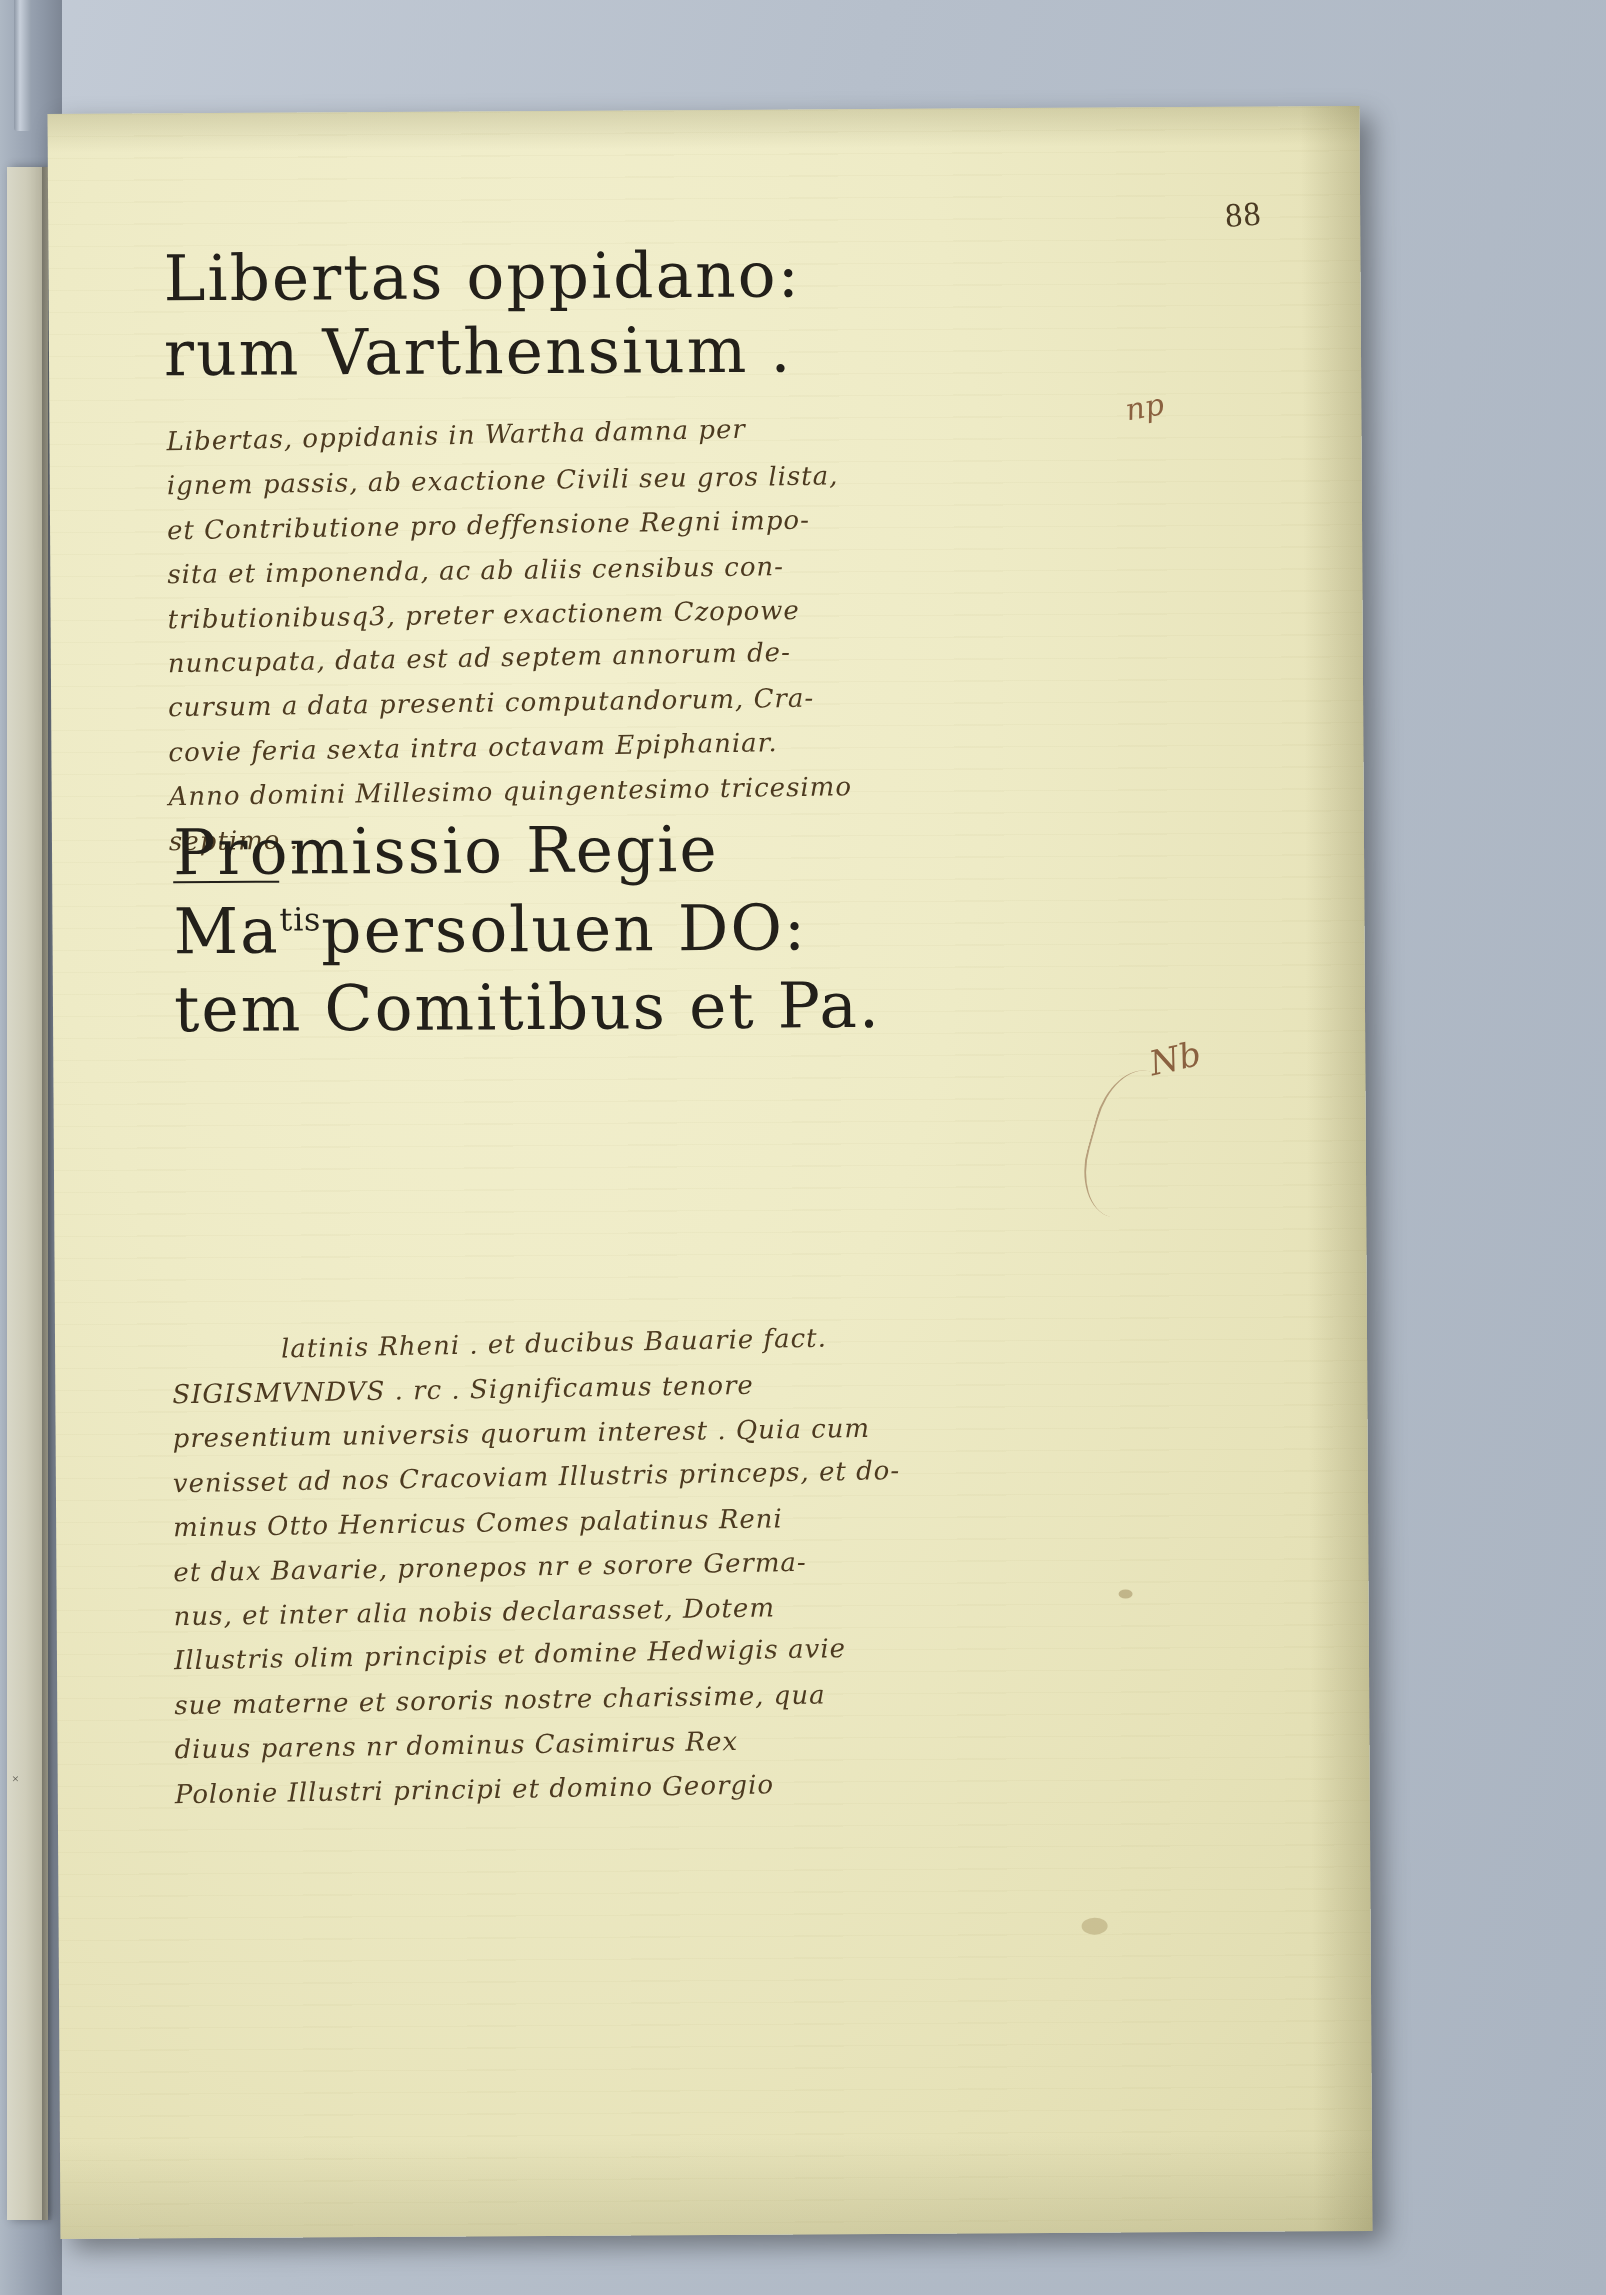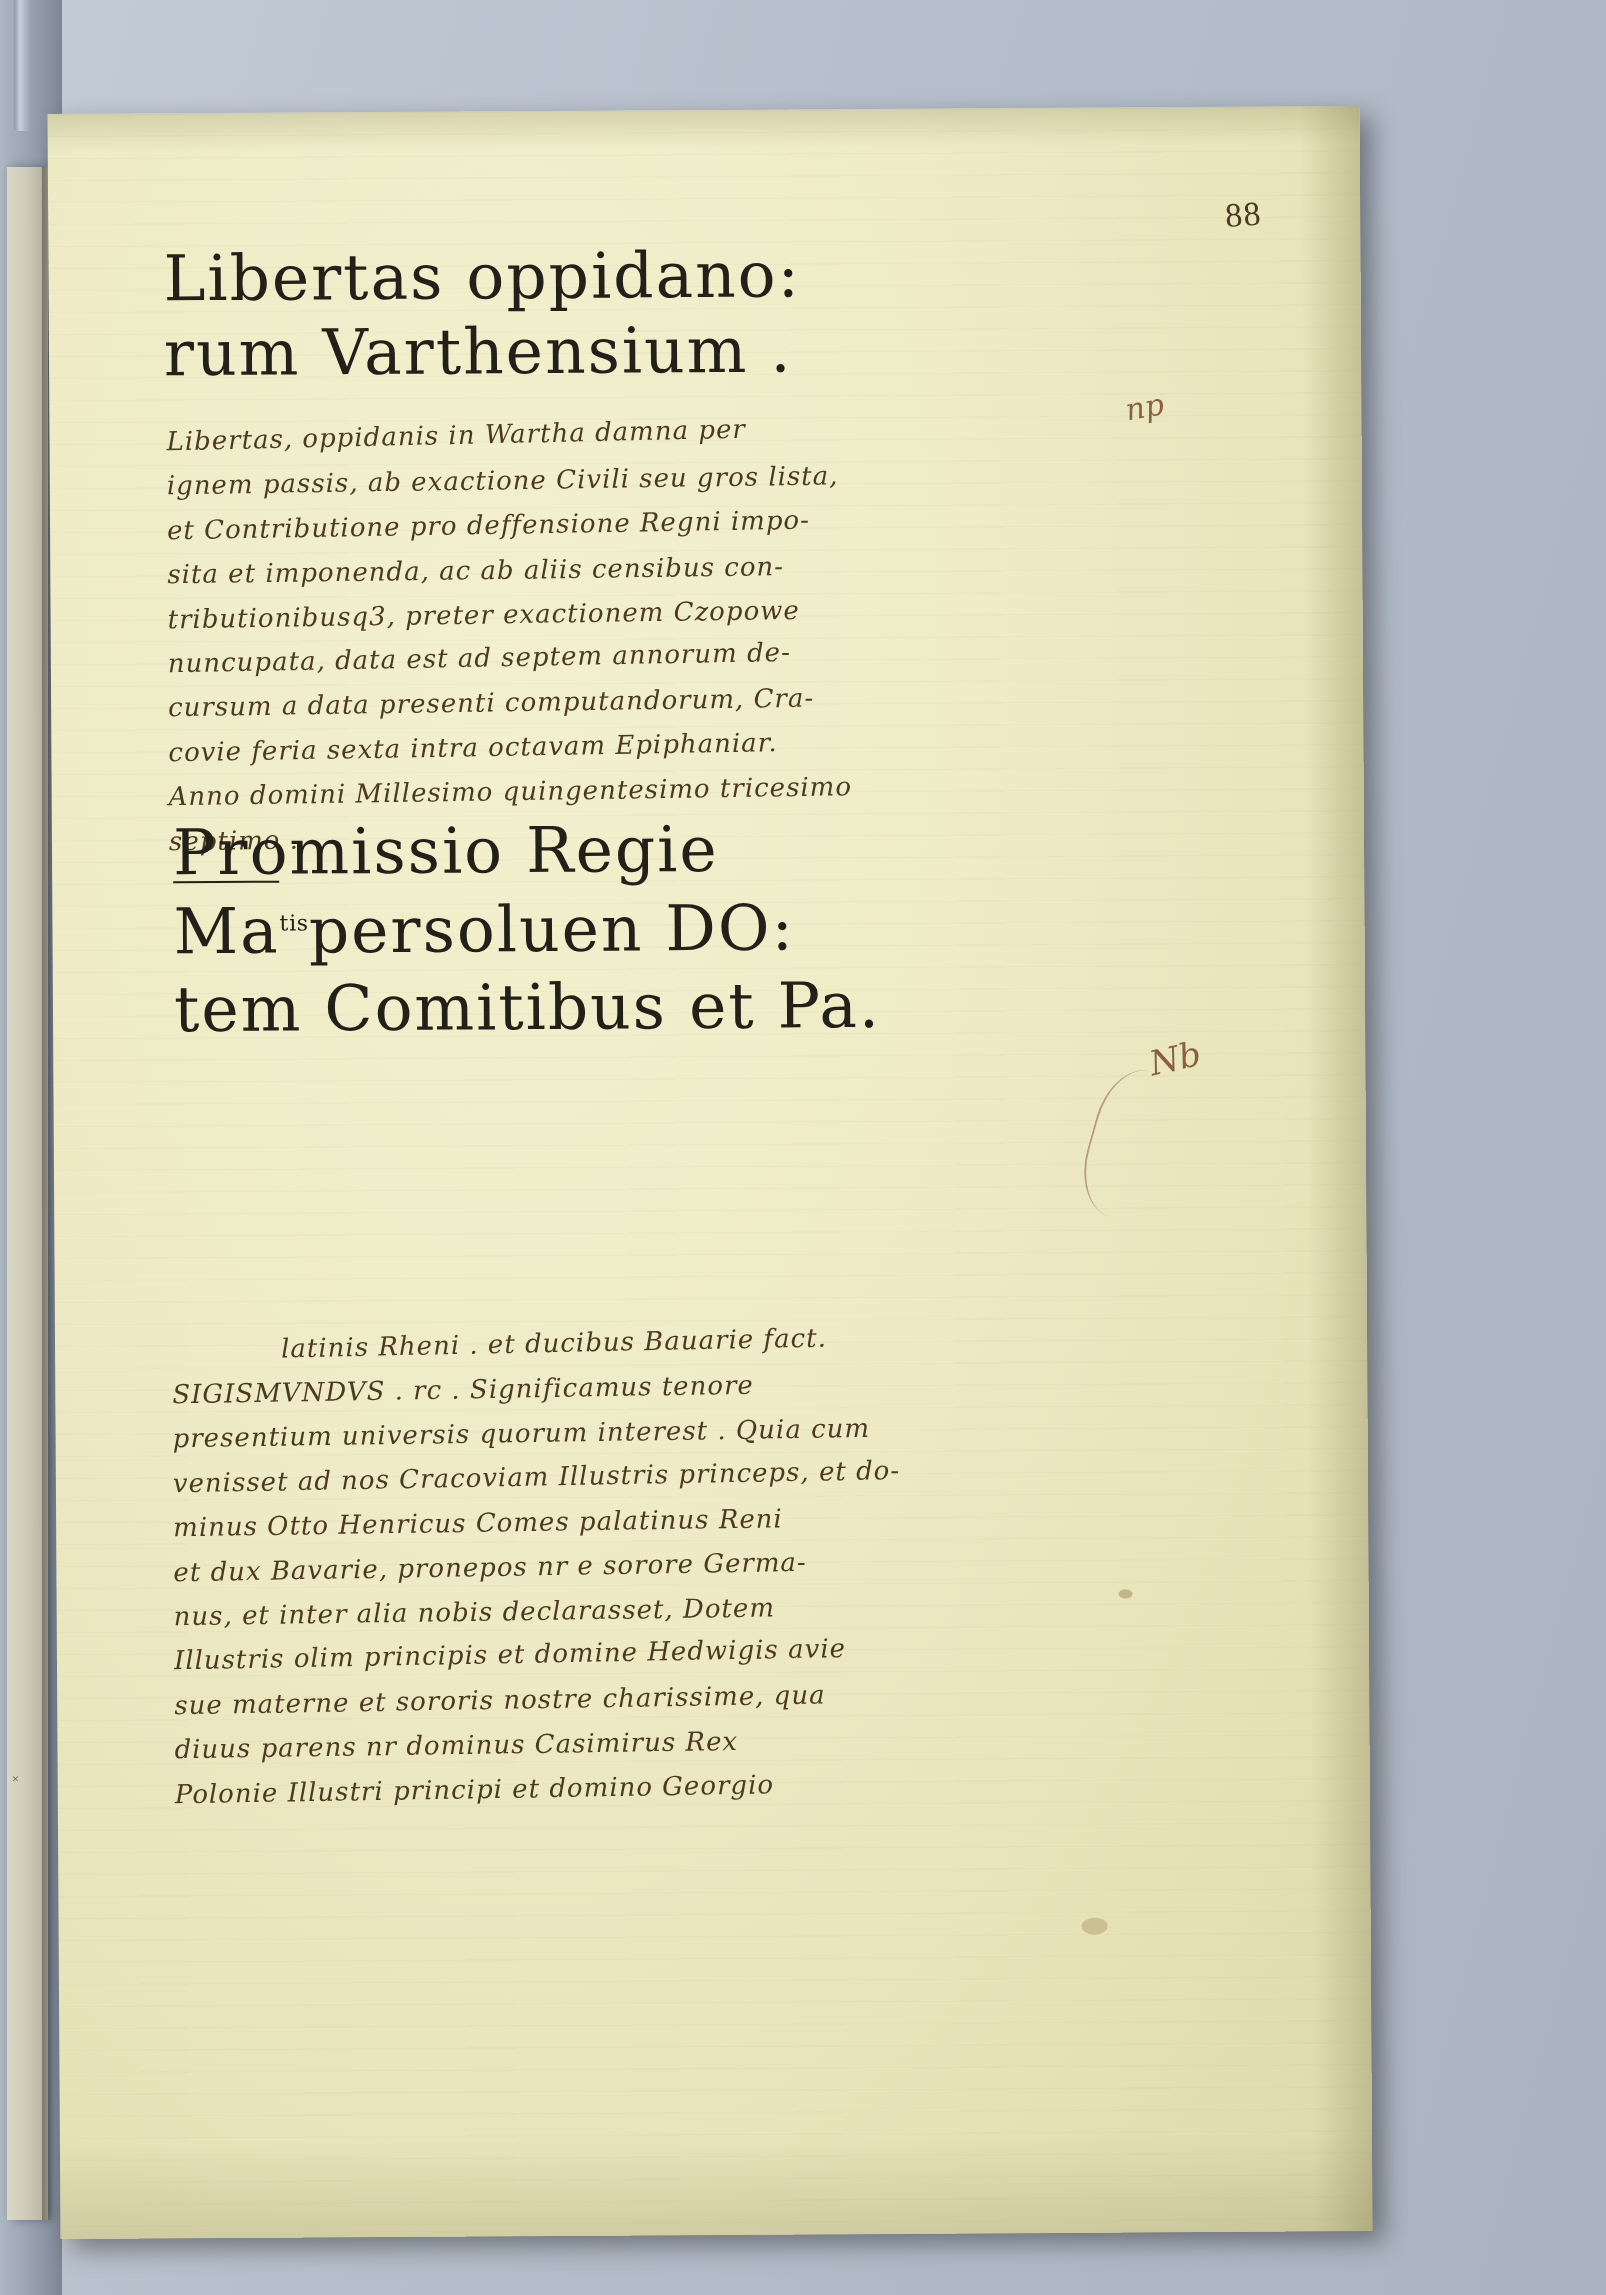--- a/index.html
+++ b/index.html
@@ -126,21 +126,21 @@
   }
   #head1 .l2 { display: block; margin-top: 10.5px; }
 
   #head2 {
     left: 121px; top: 708px;
     font-size: 63px;
   }
   #head2 .l2 { display: block; margin-top: 14.4px; }
   #head2 .l3 { display: block; margin-top: 14.4px; }
   #head2 .sup {
-    font-size: 22px;
+    font-size: 32px;
     vertical-align: super;
     letter-spacing: 0.7px;
     text-align: center;
   }
   .macron { border-top: 2px solid #23201a; padding-top: 12px; }
 
   
   .cursive {
     position: absolute;
     color: #4c3a20;

